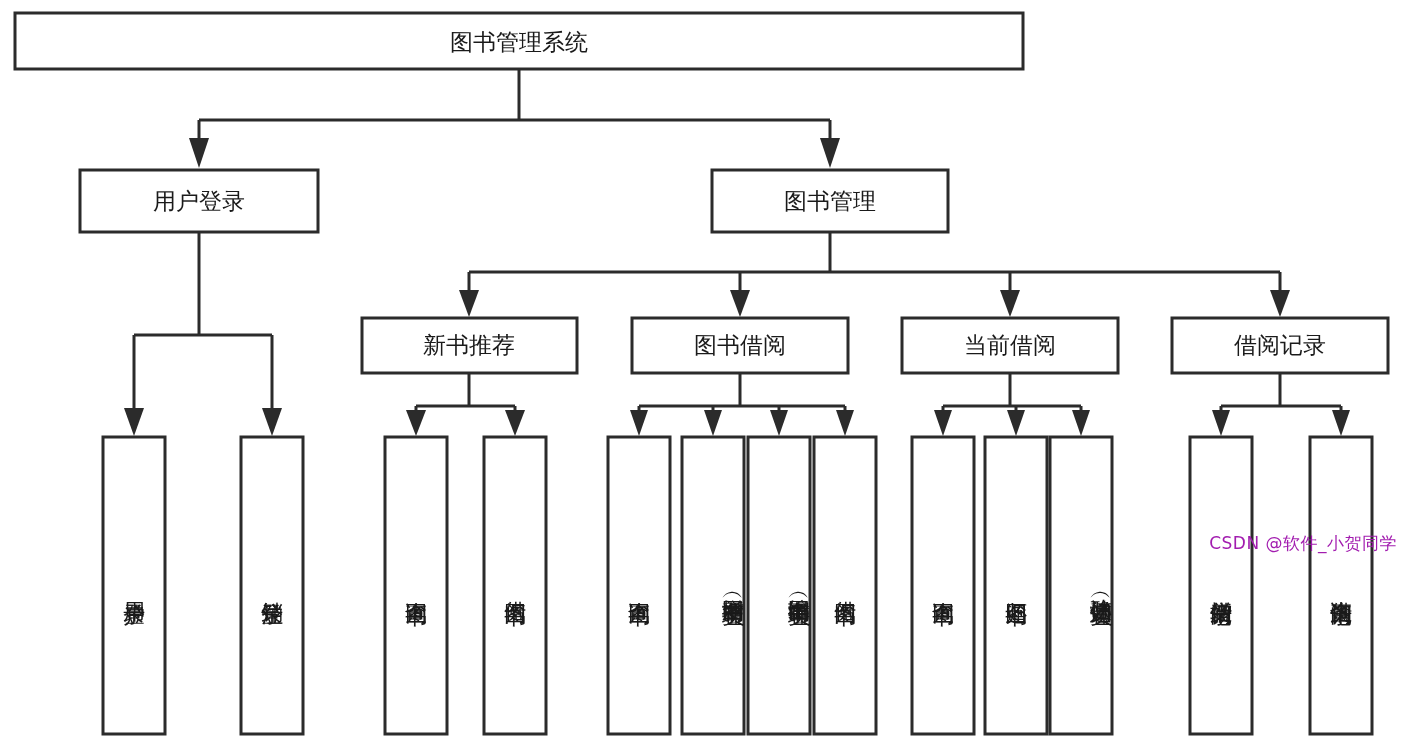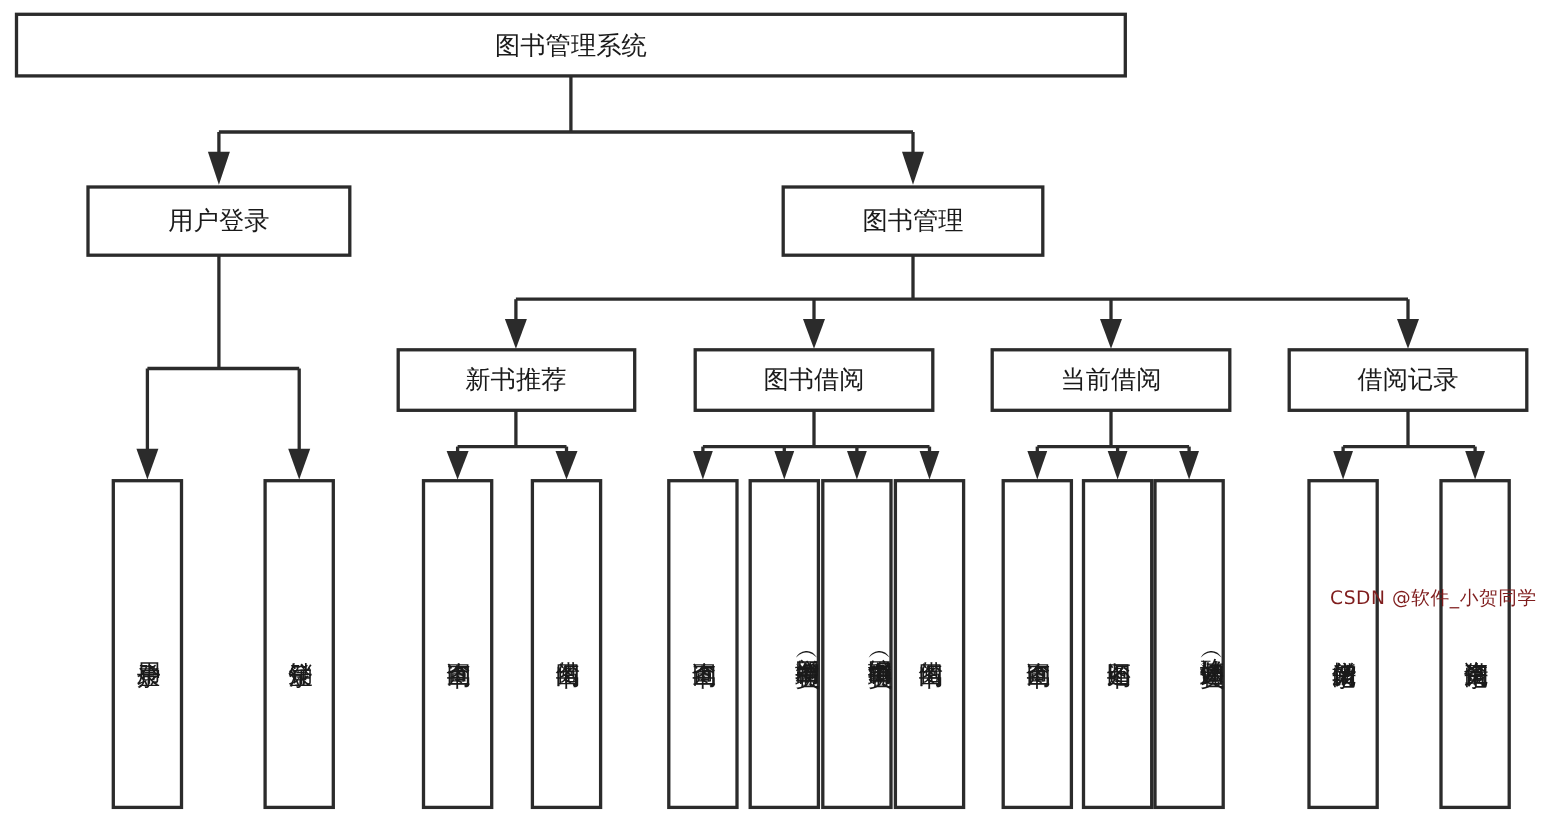--- a/index.html
+++ b/index.html
@@ -66,21 +66,21 @@
     justify-content: center;
     text-align: center;
     pointer-events: none;
   }
   .watermark {
     position: absolute;
     right: 8px;
     bottom: 6px;
     font-family: "DejaVu Sans", "Liberation Sans", sans-serif;
     font-size: 17px;
-    color: #7f1d1d;
+    color: #a21caf;
     white-space: nowrap;
     letter-spacing: 0.5px;
     margin-top: 36px;
   }
 </style>
 </head>
 <body>
 
 <div id="diagram-root">
 

